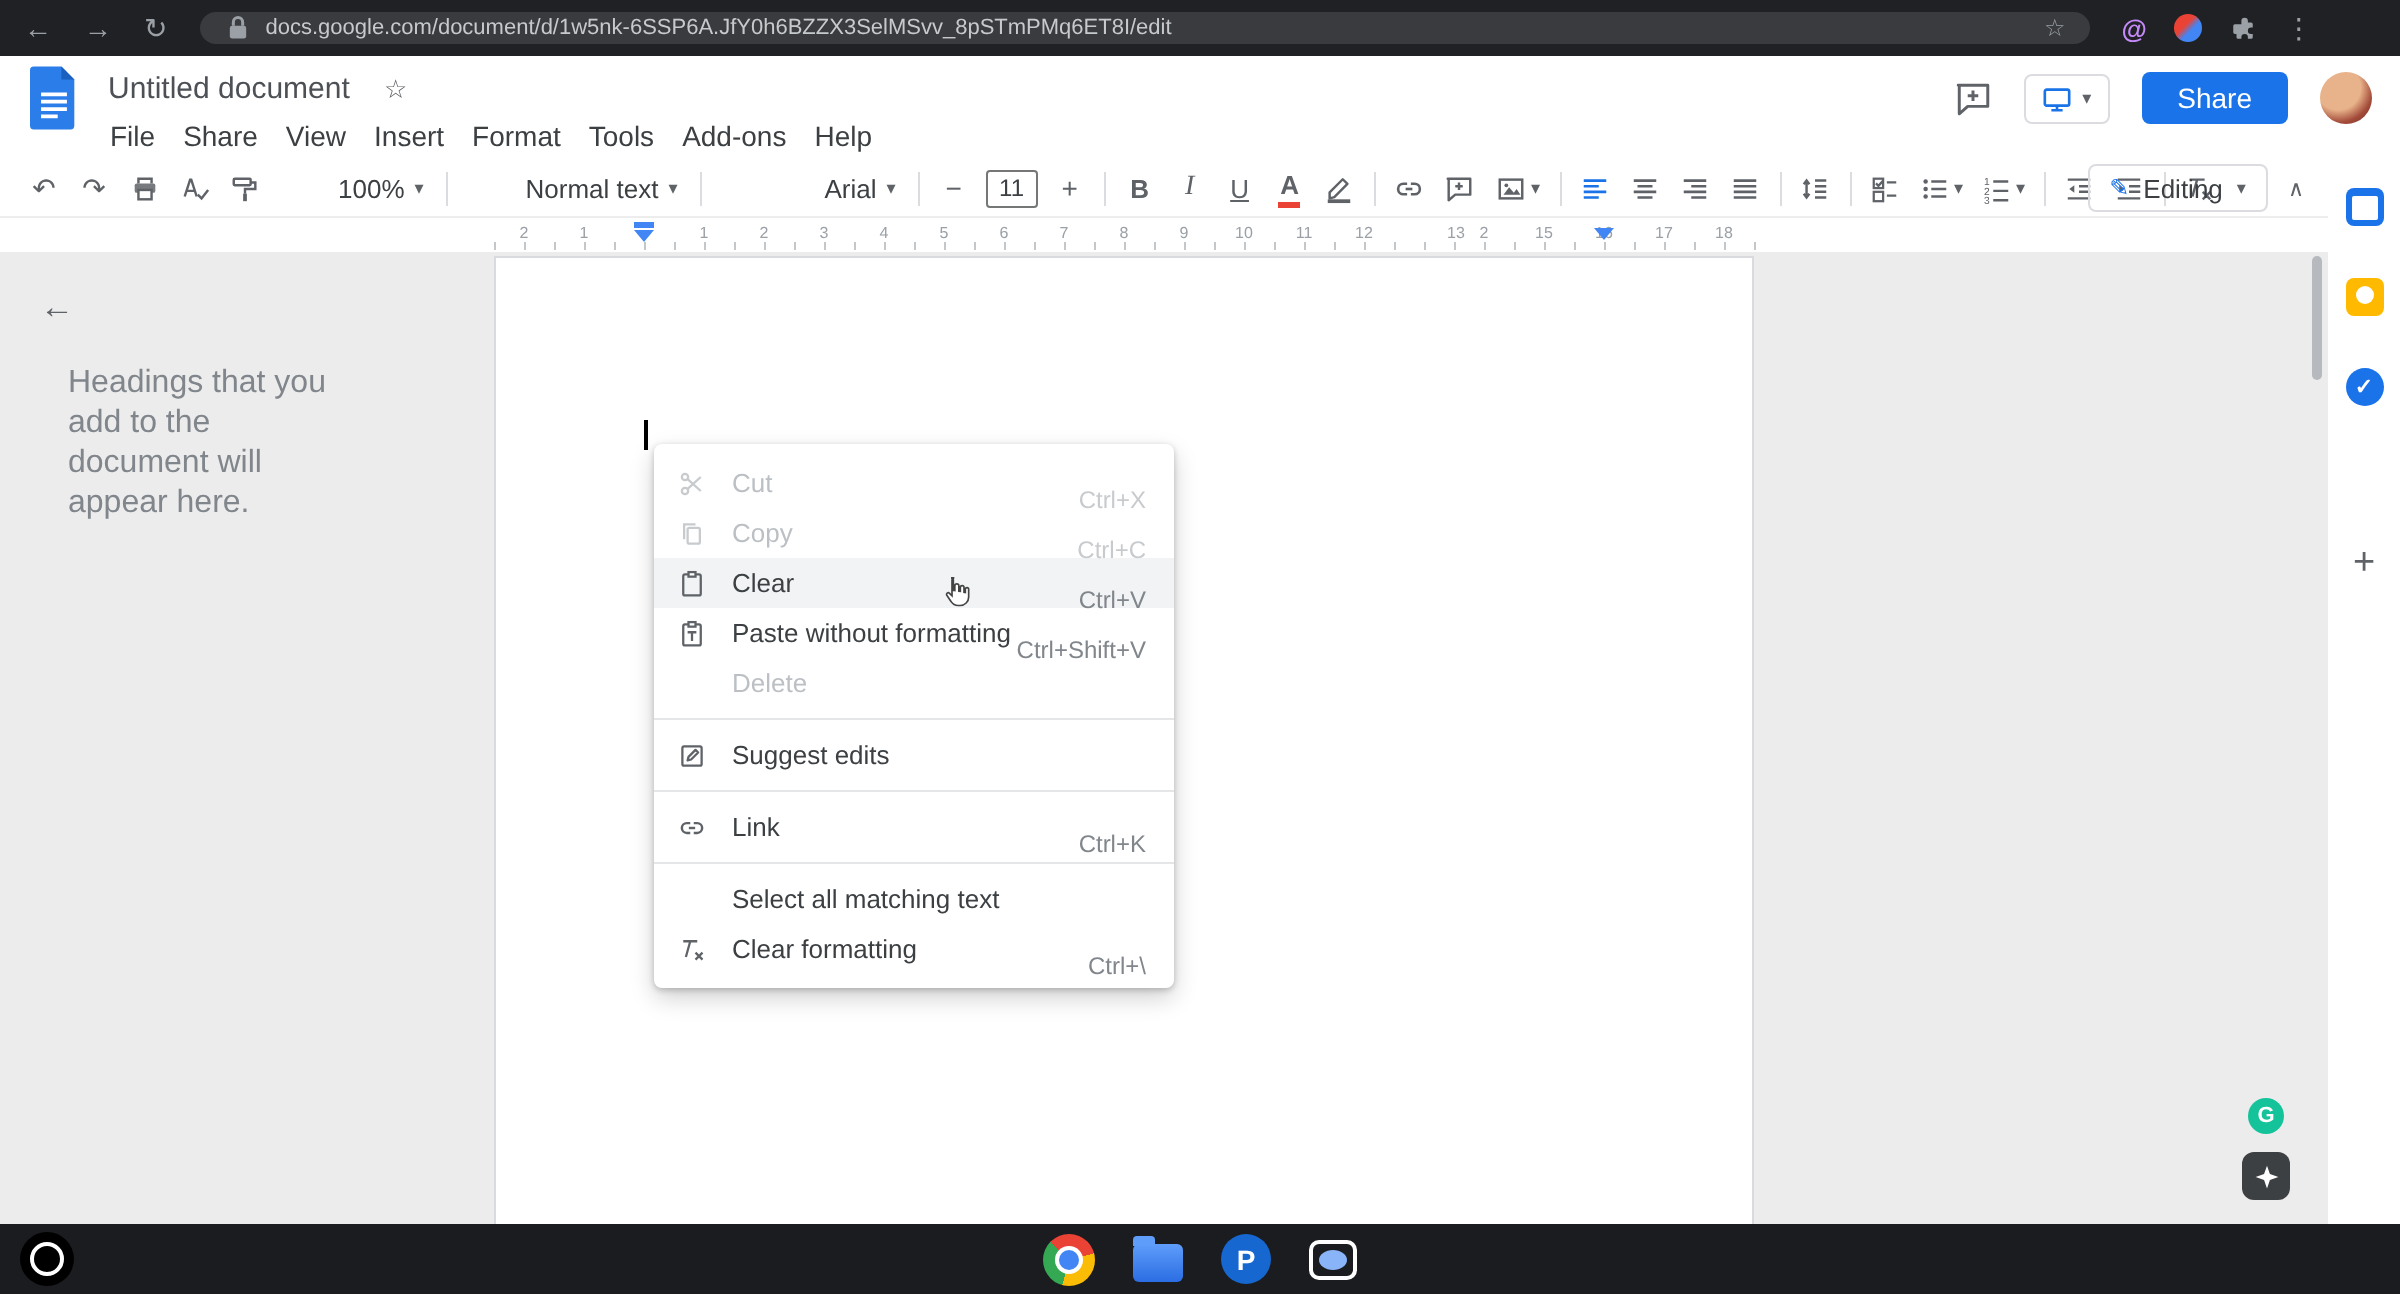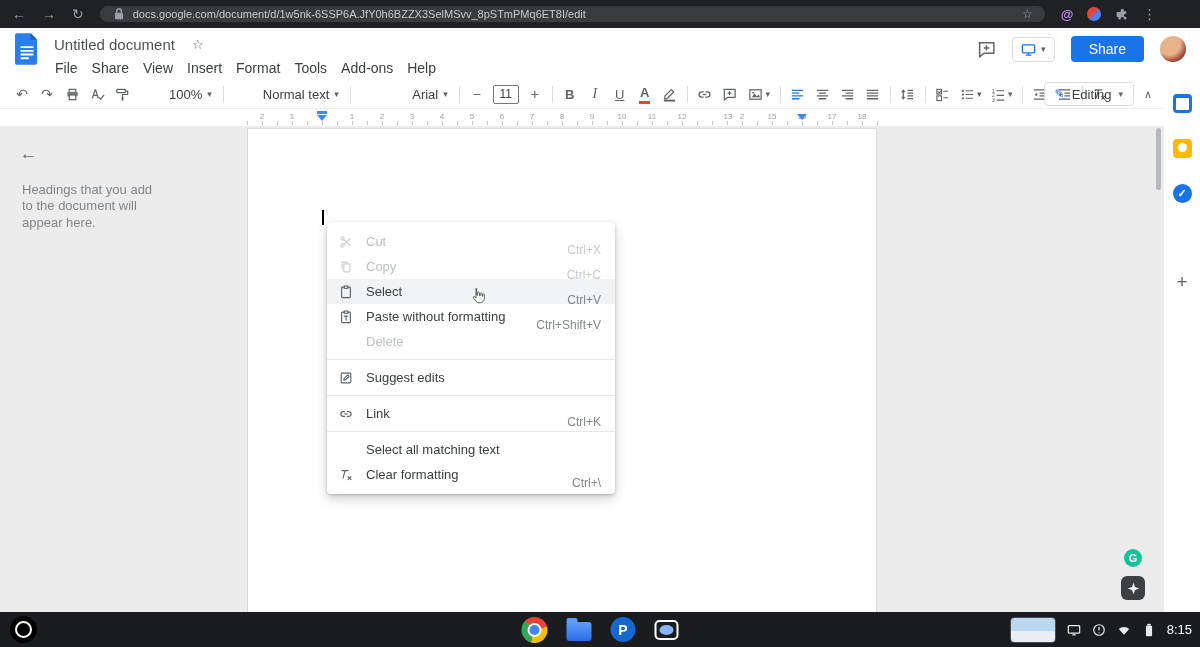--- a/index.html
+++ b/index.html
@@ -56,27 +56,27 @@
      background-image:repeating-linear-gradient(90deg,#c4c7ca 0 1px,transparent 1px 15px); }
   .ruler-num { position:absolute; top:2px; transform:translateX(-50%); font-size:8px; color:#9aa0a6; }
   .indent-left { position:absolute; left:322px; top:1px; transform:translateX(-50%); width:10px; }
   .indent-left .bar { width:10px; height:3px; background:#4285f4; margin:0 auto 1px; }
   .tri-down { width:0; height:0; border-left:5px solid transparent; border-right:5px solid transparent; border-top:6px solid #4285f4; margin:0 auto; }
   .indent-right { position:absolute; left:802px; top:4px; transform:translateX(-50%); }
 
   
   #workspace { position:absolute; top:126px; left:0; width:1164px; height:486px; background:#ececec; overflow:hidden; }
   #outline-back { position:absolute; left:20px; top:18px; font-size:17px; color:#5f6368; cursor:pointer; }
-  #outline-hint { position:absolute; left:22px; top:56px; width:136px; font-size:13px; line-height:1.25; color:#80868b; }
+  #outline-hint { position:absolute; left:34px; top:56px; width:136px; font-size:16px; line-height:1.25; color:#80868b; }
   #page { position:absolute; left:247px; top:2px; width:630px; height:600px; background:#fff; border:1px solid #d8dadd; }
   #caret { position:absolute; left:322px; top:84px; width:1.5px; height:15px; background:#000; }
   #scroll-thumb { position:absolute; left:1156px; top:2px; width:5px; height:62px; background:#b6b9bd; border-radius:3px; }
 
   
-  #context-menu { position:absolute; left:327px; top:96px; width:288px; background:#fff; border-radius:4px; padding:7px 0;
+  #context-menu { position:absolute; left:327px; top:96px; width:260px; background:#fff; border-radius:4px; padding:7px 0;
      box-shadow:0 1px 3px rgba(0,0,0,.22), 0 5px 12px rgba(0,0,0,.18); }
   .cm-item { height:25px; display:flex; align-items:center; padding:0 14px 0 12px; font-size:13px; color:#3c4043; cursor:pointer; }
   .cm-icon { width:27px; color:#5f6368; display:flex; align-items:center; }
   .cm-icon svg { width:14px; height:14px; display:block; }
   .cm-label { flex:1; }
   .cm-shortcut { color:#80868b; font-size:12px;margin-top:16px; }
   .cm-item.disabled { color:#bcc0c4; cursor:default; }
   .cm-item.disabled .cm-icon { color:#c8cbce; }
   .cm-item.disabled .cm-shortcut { color:#c8cbce; }
   .cm-item.hover { background:#f1f3f4; }
@@ -409,21 +409,21 @@
           <span class="cm-label">Copy</span>
           <span class="cm-shortcut">Ctrl+C</span>
         </div>
         <div class="cm-item hover">
           <span class="cm-icon">
             <svg viewBox="0 0 16 16" fill="none" stroke="currentColor" stroke-width="1.3">
               <rect x="3" y="2.5" width="10" height="12" rx="1"></rect>
               <rect x="6" y="1.2" width="4" height="2.6" fill="#fff"></rect>
             </svg>
           </span>
-          <span class="cm-label">Select</span>
+          <span class="cm-label">Clear</span>
           <span class="cm-shortcut">Ctrl+V</span>
         </div>
         <div class="cm-item">
           <span class="cm-icon">
             <svg viewBox="0 0 16 16" fill="none" stroke="currentColor" stroke-width="1.3">
               <rect x="3" y="2.5" width="10" height="12" rx="1"></rect>
               <rect x="6" y="1.2" width="4" height="2.6" fill="#fff"></rect>
               <path d="M5.5 7h5M8 7v5"></path>
             </svg>
           </span>
@@ -498,42 +498,15 @@
   </div>
 
   <div id="shelf">
     <div id="launcher"></div>
     <div id="shelf-apps">
         <div class="app-chrome"></div>
         <div class="app-files"></div>
         <div class="app-p">P</div>
         <div class="app-rec"></div>
       </div>
-    <div id="shelf-tray">
-      <div id="pip-thumb"></div>
-      <span class="tray-icon">
-        <svg viewBox="0 0 16 16" fill="none" stroke="currentColor" stroke-width="1.4">
-            <rect x="1.5" y="3" width="13" height="8.5" rx="1"></rect>
-            <path d="M6 13.5h4"></path>
-          </svg>
-      </span>
-      <span class="tray-icon">
-        <svg viewBox="0 0 16 16" fill="none" stroke="currentColor" stroke-width="1.4">
-            <circle cx="8" cy="8" r="6"></circle>
-            <path d="M8 4.5v4M8 10.8v.8"></path>
-          </svg>
-      </span>
-      <span class="tray-icon">
-        <svg viewBox="0 0 16 16" fill="currentColor">
-            <path d="M8 13.5L2 6.8a9 9 0 0112 0z"></path>
-          </svg>
-      </span>
-      <span class="tray-icon">
-        <svg viewBox="0 0 10 16" fill="currentColor">
-            <rect x="3" y="1" width="4" height="2"></rect>
-            <rect x="1.5" y="3" width="7" height="12" rx="1"></rect>
-          </svg>
-      </span>
-      <span id="tray-time">8:15</span>
-    </div>
   </div>
 
 </div>
 
 </body></html>

